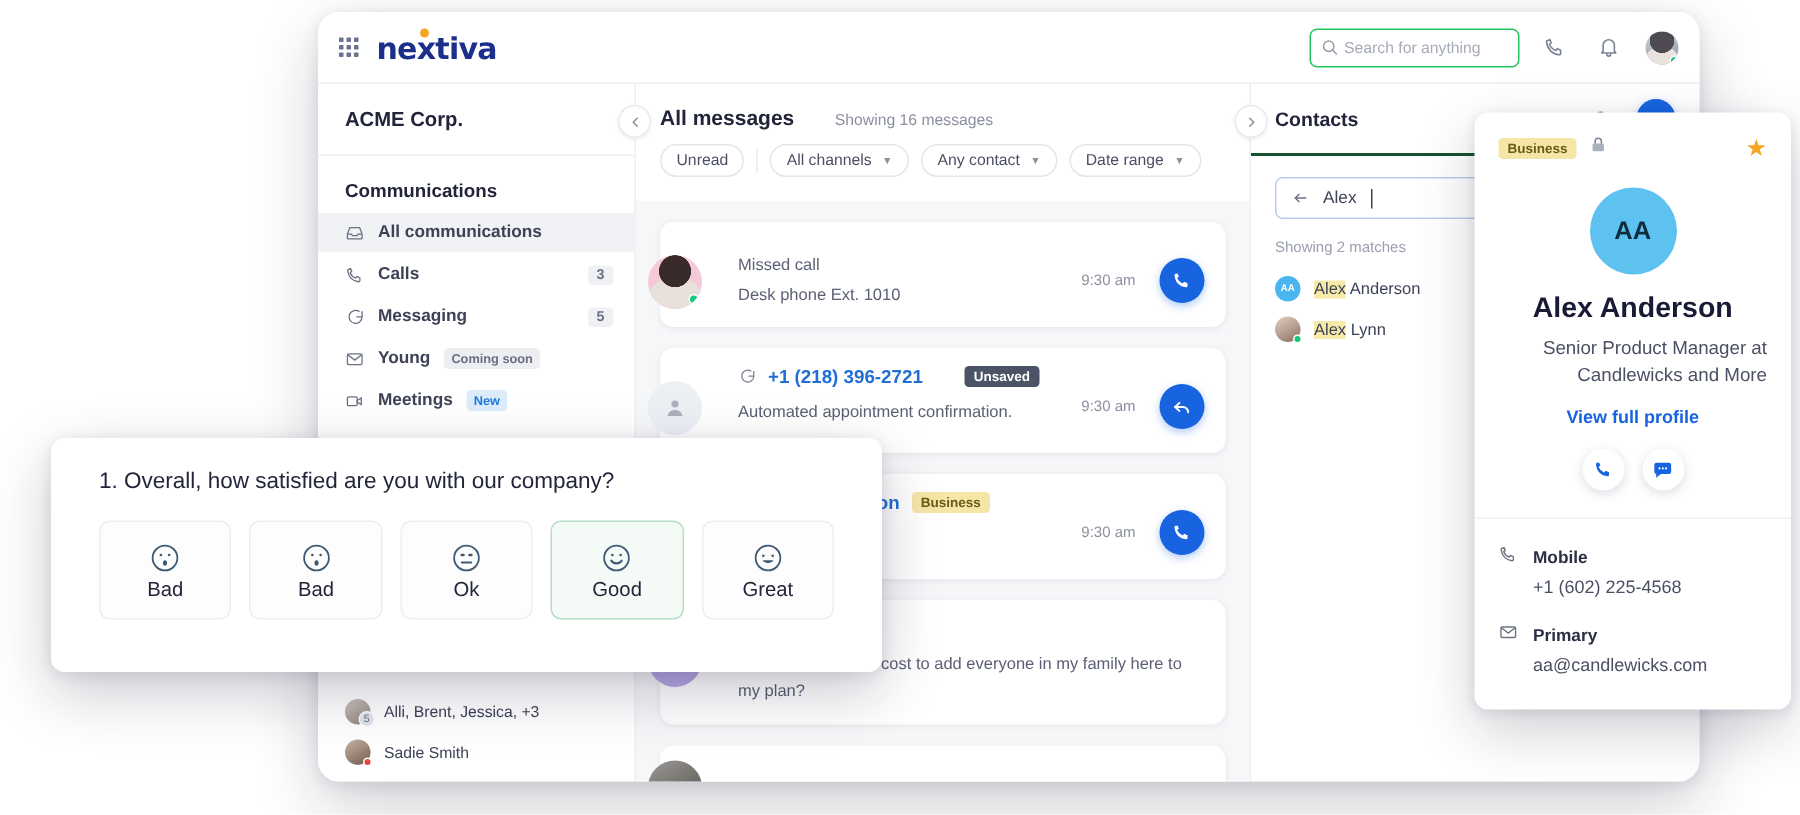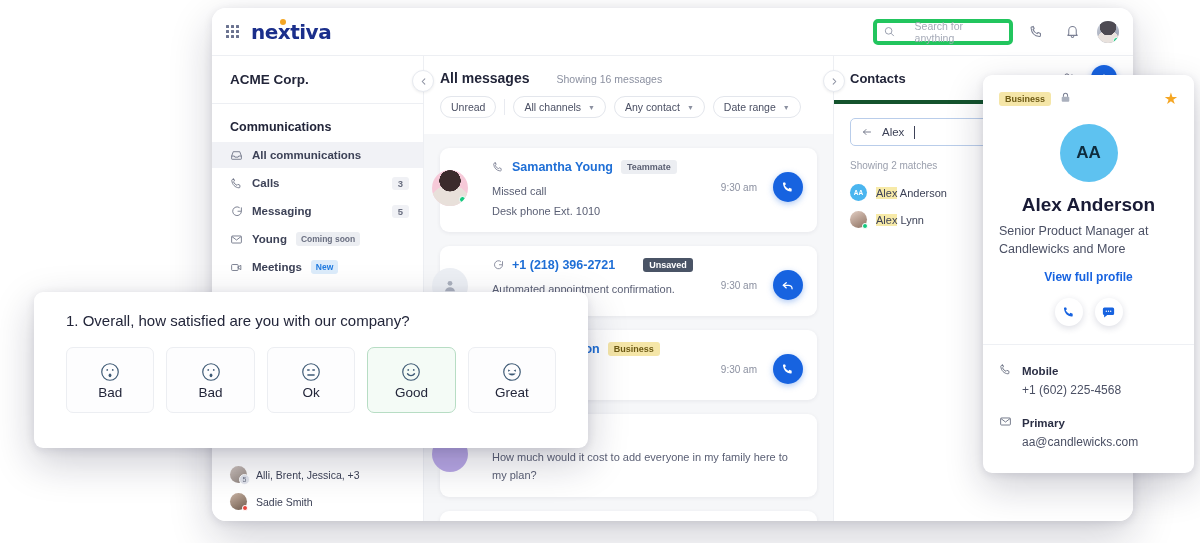--- a/index.html
+++ b/index.html
@@ -28,22 +28,22 @@
     position: absolute; left:0; top:0; width:100%; height:48px;
     background:#fff; border-bottom:1px solid #edeff3;
     display:flex; align-items:center; padding:0 14px;
   }
   .grid-icon { width:13px; height:13px; display:grid; grid-template-columns:repeat(3,1fr); grid-template-rows:repeat(3,1fr); gap:1.5px; margin-right:12px; }
   .grid-icon i { display:block; background:#6b7390; border-radius:.5px; }
   .logo { font-size:20px; font-weight:700; color:#1b2f8b; letter-spacing:-.5px; position:relative; font-family:"DejaVu Sans", sans-serif;}
   .logo .dot { position:absolute; width:6px; height:6px; border-radius:50%; background:#f5a623; top:-1px; left:29px; }
 
   .search-box {
-    margin-left:auto; width:140px; height:26px; border:4px solid #22c55e; border-radius:5px;
-    display:flex; align-items:center; padding:0 7px; gap:20px; background:#fff;
+    margin-left:auto; width:140px; height:26px; border:1px solid #22c55e; border-radius:5px;
+    display:flex; align-items:center; padding:0 7px; gap:4px; background:#fff;
   }
   .search-box .ph { font-size:10.5px; color:#a6abb8; }
   .tb-icon { width:26px; height:26px; display:flex; align-items:center; justify-content:center; margin-left:10px; }
   .avatar-top {
     width:22px; height:22px; border-radius:50%; margin-left:12px; position:relative;
     background:linear-gradient(160deg,#cfd3dd,#8b93a6);
     overflow:hidden;
   }
   .avatar-top .hair { position:absolute; inset:0; background:radial-gradient(circle at 50% 28%, #4d4a52 0 42%, transparent 43%),
                        radial-gradient(circle at 50% 95%, #e9e2dd 0 48%, transparent 49%); }
@@ -113,21 +113,21 @@
     position:absolute; right:14px; top:24px; width:30px; height:30px; border-radius:50%;
     background:#1763e0; display:flex; align-items:center; justify-content:center; color:#fff;
     box-shadow:0 2px 6px rgba(23,99,224,.35);
   }
 
   
   .contacts {
     position:absolute; left:621px; top:48px; width:300px; height:465px; background:#fff;
     border-left:1px solid #edeff3;
   }
-  .ct-head { height:48px; display:flex; align-items:center; padding:0 16px; border-bottom:4px solid #14532d;}
+  .ct-head { height:48px; display:flex; align-items:center; padding:0 16px; border-bottom:2px solid #14532d;}
   .ct-head h3 { margin:0; font-size:13px; font-weight:700; color:#222539; }
   .expand-btn {
     position:absolute; left:-11px; top:14px; width:22px; height:22px; border-radius:50%;
     background:#fff; border:1px solid #e7eaf0; display:flex; align-items:center; justify-content:center;
     color:#8b90a0; font-size:10px; box-shadow:0 1px 3px rgba(0,0,0,.07); z-index:5;
   }
   .add-btn {
     margin-left:auto; width:26px; height:26px; display:flex; align-items:center; justify-content:center; color:#6b7183;
   }
   .plus-fab {
@@ -153,21 +153,21 @@
     box-shadow:0 14px 38px rgba(20,20,50,.20), 0 2px 8px rgba(20,20,50,.10);
     padding:14px 16px; overflow:hidden;
   }
   .cc-top { display:flex; align-items:center; gap:8px; }
   .cc-star { margin-left:auto; color:#f5a623; font-size:16px; }
   .cc-avatar {
     width:58px; height:58px; border-radius:50%; background:#5ec2f0; margin:16px auto 0;
     display:flex; align-items:center; justify-content:center; color:#0e2c3e; font-size:17px; font-weight:700;
   }
   .cc-name { text-align:center; font-size:19px; font-weight:700; color:#191b36; margin-top:12px; }
-  .cc-role { text-align:left; font-size:12.5px; color:#4b5064; line-height:1.45; margin-top:6px; }
+  .cc-role { text-align:right; font-size:12.5px; color:#4b5064; line-height:1.45; margin-top:6px; }
   .cc-link { text-align:center; font-size:12px; color:#1763e0; font-weight:600; margin-top:12px; }
   .cc-actions { display:flex; justify-content:center; gap:12px; margin-top:14px; }
   .cc-act {
     width:28px; height:28px; border-radius:50%; background:#fff; display:flex; align-items:center; justify-content:center;
     box-shadow:0 2px 7px rgba(30,40,80,.16); color:#1763e0;
   }
   .cc-sep { height:1px; background:#eef0f4; margin:18px -16px 0; }
   .cc-field { display:flex; gap:10px; margin-top:16px; }
   .cc-field .ic { color:#6b7183; padding-top:1px; }
   .cc-lab { font-size:11.5px; font-weight:700; color:#2b2f45; }
@@ -336,29 +336,20 @@
 
       <div class="msg-scroll">
 
         <div class="msg-card">
           <span class="msg-av" style="background:#f6c9d8">
             <span style="position:absolute;inset:0;background:
               radial-gradient(circle at 50% 30%,#3a2b2b 0 34%,transparent 35%),
               radial-gradient(circle at 50% 100%,#e8e0da 0 52%,transparent 53%);"></span>
             <span style="position:absolute;right:2px;bottom:3px;width:7px;height:7px;border-radius:50%;background:#12c97e;border:1.5px solid #fff"></span>
           </span>
-          <div class="msg-top">
-            <span class="msg-chan">
-              <svg width="12" height="12" viewBox="0 0 24 24" fill="none" stroke="#7b8094" stroke-width="1.7" stroke-linecap="round" stroke-linejoin="round">
-                <path d="M6.6 3.5 8.3 7.2l-1.9 1.6a11.5 11.5 0 0 0 6.6 6.6l1.6-1.9 3.7 1.7v3.3c0 .9-.8 1.6-1.7 1.5C9.4 19.4 4.1 14.1 3.3 6.3c-.1-.9.6-1.7 1.5-1.7h1.8z"></path>
-              </svg>
-            </span>
-            <span class="msg-name">Samantha Young</span>
-            <span class="tag teammate">Teammate</span>
-          </div>
           <div class="msg-body">Missed call</div>
           <div class="msg-body" style="margin-top:2px">Desk phone Ext. 1010</div>
           <span class="msg-time">9:30 am</span>
           <span class="msg-act">
             <svg width="14" height="14" viewBox="0 0 24 24" fill="#fff">
               <path d="M6.6 3.5 8.5 7.4 6.4 9.1a11.5 11.5 0 0 0 6.3 6.3l1.7-2.1 3.9 1.9v3.1c0 .9-.8 1.6-1.7 1.5C8.9 19 4.6 14.7 3.4 6.1c-.1-.9.6-1.7 1.5-1.7h1.7z"></path>
             </svg>
           </span>
         </div>
 

